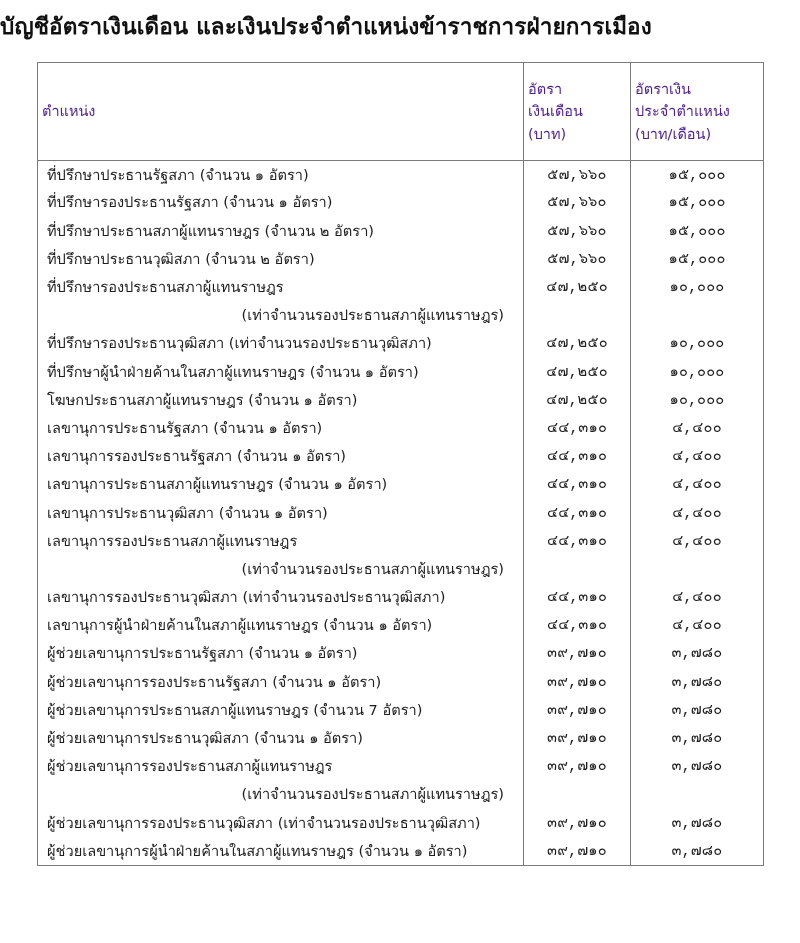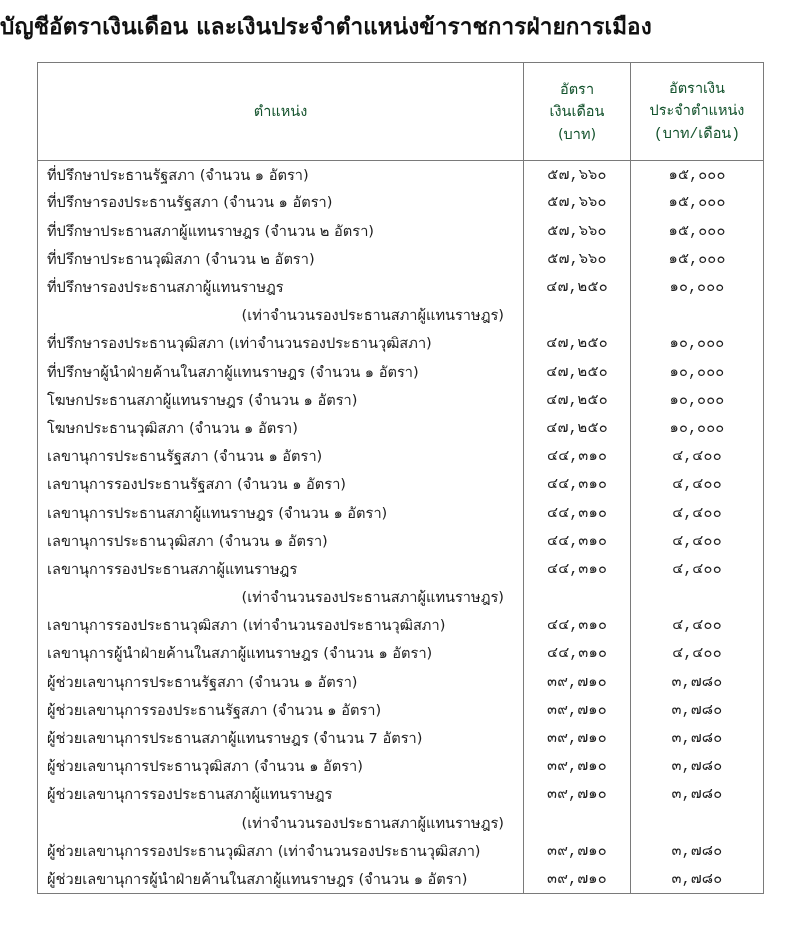--- a/index.html
+++ b/index.html
@@ -50,27 +50,27 @@
   table.salary col.c-pos   { width: 486px; }
   table.salary col.c-sal   { width: 107px; }
   table.salary col.c-allow { width: 133px; }
 
   thead th {
     border-right: 1px solid #7a7a7a;
     border-bottom: 1px solid #7a7a7a;
     font-weight: normal;
     font-size: 14.5px;
     line-height: 1.52;
-    color: #14532d;
-    text-align: center;
+    color: #4c1d95;
+    text-align: left;
     vertical-align: middle;
     height: 98px;
     padding: 2px 4px;
   }
-  thead th:last-child { border-right: none; font-family: Liberation Mono, monospace; }
+  thead th:last-child { border-right: none; }
   thead th .hl { display: block; }
 
   tbody td {
     border-right: 1px solid #7a7a7a;
     font-size: 14.6px;
     line-height: 1.0;
     color: #1d1d1d;
     padding: 0;
     height: 28.2px;
     vertical-align: middle;
@@ -162,25 +162,20 @@
             <td class="pos">ที่ปรึกษาผู้นำฝ่ายค้านในสภาผู้แทนราษฎร (จำนวน ๑ อัตรา)</td>
             <td class="num">๔๗,๒๕๐</td>
             <td class="num">๑๐,๐๐๐</td>
           </tr>
           <tr>
             <td class="pos">โฆษกประธานสภาผู้แทนราษฎร (จำนวน ๑ อัตรา)</td>
             <td class="num">๔๗,๒๕๐</td>
             <td class="num">๑๐,๐๐๐</td>
           </tr>
           <tr>
-            <td class="pos">โฆษกประธานวุฒิสภา (จำนวน ๑ อัตรา)</td>
-            <td class="num">๔๗,๒๕๐</td>
-            <td class="num">๑๐,๐๐๐</td>
-          </tr>
-          <tr>
             <td class="pos">เลขานุการประธานรัฐสภา (จำนวน ๑ อัตรา)</td>
             <td class="num">๔๔,๓๑๐</td>
             <td class="num">๔,๔๐๐</td>
           </tr>
           <tr>
             <td class="pos">เลขานุการรองประธานรัฐสภา (จำนวน ๑ อัตรา)</td>
             <td class="num">๔๔,๓๑๐</td>
             <td class="num">๔,๔๐๐</td>
           </tr>
           <tr>

